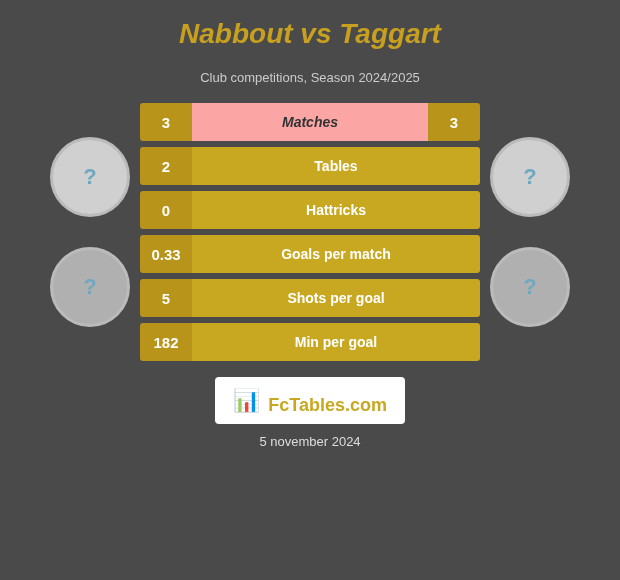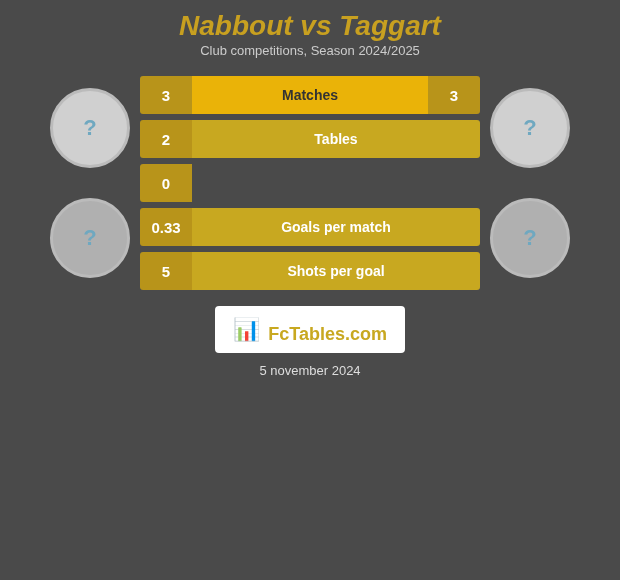--- a/index.html
+++ b/index.html
@@ -13,27 +13,27 @@
       flex-direction: column;
       align-items: center;
       overflow: hidden;
     }
 
     .page-title {
       color: #c8a020;
       font-size: 28px;
       font-weight: bold;
       font-style: italic;
-      margin-top: 10px;
+      margin-top: 18px;
     }
 
     .page-subtitle {
       color: #ccc;
       font-size: 13px;
-      margin-top: 1px;
+      margin-top: 20px;
       text-align: center;
     }
 
     .main-content {
       display: flex;
       flex-direction: row;
       align-items: center;
       width: 100%;
       margin-top: 18px;
       padding: 0 10px;
@@ -99,22 +99,23 @@
       font-size: 14px;
       font-weight: bold;
       flex: 1;
       display: flex;
       align-items: center;
       justify-content: center;
       height: 100%;
     }
 
     .stat-row-matches .stat-label {
-      background: #eab308;
+      background: #fca5a5;
       color: #333;
+      font-style: italic;
     }
 
     .stat-right-val {
       background: #b8941a;
       color: #fff;
       font-weight: bold;
       font-size: 15px;
       width: 52px;
       min-width: 52px;
       display: flex;
@@ -188,28 +189,33 @@
         <div class="stat-left-val">3</div>
         <div class="stat-label">Matches</div>
         <div class="stat-right-val">3</div>
       </div>
       <div class="stat-row">
         <div class="stat-left-val">2</div>
         <div class="stat-label">Tables</div>
       </div>
       <div class="stat-row">
         <div class="stat-left-val">0</div>
+        <div class="stat-label">Hattricks</div>
       </div>
       <div class="stat-row">
         <div class="stat-left-val">0.33</div>
         <div class="stat-label">Goals per match</div>
       </div>
       <div class="stat-row">
         <div class="stat-left-val">5</div>
         <div class="stat-label">Shots per goal</div>
+      </div>
+      <div class="stat-row">
+        <div class="stat-left-val">182</div>
+        <div class="stat-label">Min per goal</div>
       </div>
     </div>
 
   <div class="player-col">
     <div class="player-avatar">
       <span>?</span>
     </div>
     <div class="player-avatar" style="background:#b0b0b0;">
       <span>?</span>
     </div>

